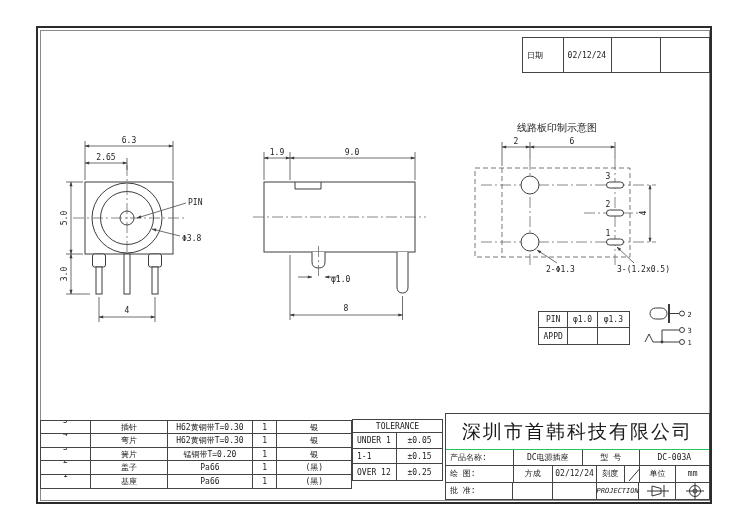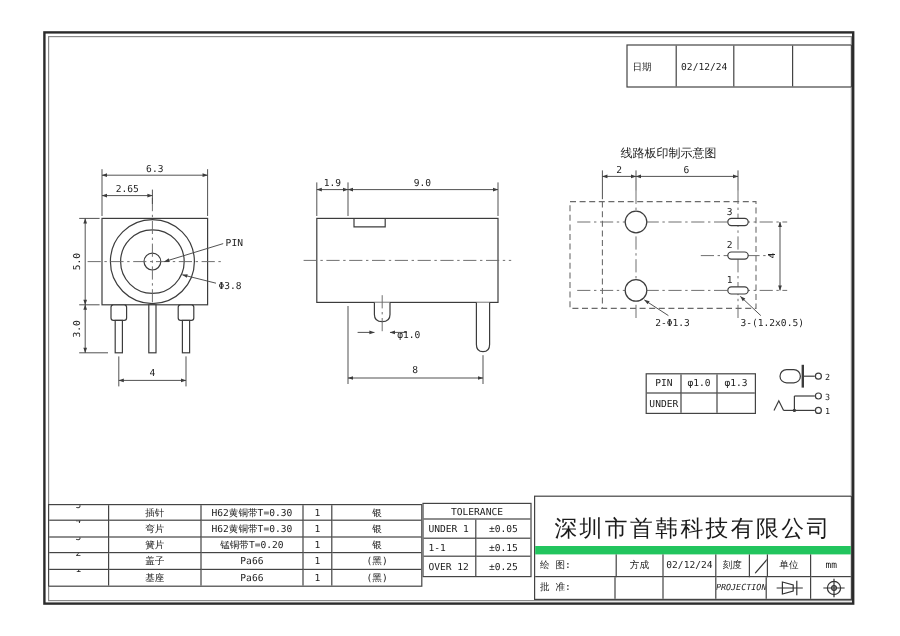--- a/index.html
+++ b/index.html
@@ -29,22 +29,22 @@
   .tc:last-child { border-right:none; }
   .trow:last-child > .tc { border-bottom:none; }
   .tc.ctr { justify-content:center; padding-left:0; }
 
   
   .bom-no { position:relative; }
   .bom-no > span { position:absolute; top:0; left:50%; transform:translate(-50%,-55%); font-size:8px; }
 
   
   .company { display:flex; align-items:center; justify-content:center;
-    font-size:19px; letter-spacing:2px; border-bottom:7px solid #22c55e;
-    font-family:Liberation Sans, sans-serif; font-weight:500;margin-top:12px; }
+    font-size:19px; letter-spacing:2px; border-bottom:1px solid #22c55e;
+    font-family:Liberation Sans, sans-serif; font-weight:500; }
   .projcell { display:flex; align-items:center; justify-content:center; }
   .projcell svg line, .projcell svg path, .projcell svg circle { stroke:#333; fill:none; stroke-width:1; }
 </style>
 </head>
 <body>
 
 <div id="sheet">
   <div class="frame-outer"></div>
   <div class="frame-inner"></div>
 
@@ -186,21 +186,21 @@
     </div>
   </div>
 
   <div class="tbl" style="left:538px; top:311px; width:92px; height:34px;">
     <div class="trow">
       <div class="tc ctr" style="width:30px">PIN</div>
       <div class="tc ctr" style="width:30px">φ1.0</div>
       <div class="tc ctr" style="width:32px">φ1.3</div>
     </div>
     <div class="trow">
-      <div class="tc ctr" style="width:30px">UNDER</div>
+      <div class="tc ctr" style="width:30px">APPD</div>
       <div class="tc ctr" style="width:30px"></div>
       <div class="tc ctr" style="width:32px"></div>
     </div>
   </div>
 
   <div class="tbl" style="left:40px; top:420px; width:312px; height:69px;">
     <div class="trow">
       <div class="tc ctr bom-no" style="width:50px">
           <span>5</span>
         </div>
@@ -260,20 +260,26 @@
       <div class="tc ctr" style="width:46px">±0.15</div>
     </div>
     <div class="trow">
       <div class="tc" style="width:45px">OVER 12</div>
       <div class="tc ctr" style="width:46px">±0.25</div>
     </div>
   </div>
 
   <div class="tbl" style="left:445px; top:413px; width:265px; height:87px;">
     <div class="company" style="flex:0 0 36px;">深圳市首韩科技有限公司</div>
+    <div class="trow">
+      <div class="tc" style="width:68px">产品名称:</div>
+      <div class="tc ctr" style="width:70px">DC电源插座</div>
+      <div class="tc ctr" style="width:57px">型  号</div>
+      <div class="tc ctr" style="width:70px">DC-003A</div>
+    </div>
     <div class="trow">
       <div class="tc" style="width:68px">绘    图:</div>
       <div class="tc ctr" style="width:40px">方成</div>
       <div class="tc ctr" style="width:44px">02/12/24</div>
       <div class="tc ctr" style="width:28px">刻度</div>
       <div class="tc projcell" style="width:15px">
           <svg width="13" height="15">
             <line x1="0" y1="15" x2="13" y2="0"></line>
           </svg>
         </div>

